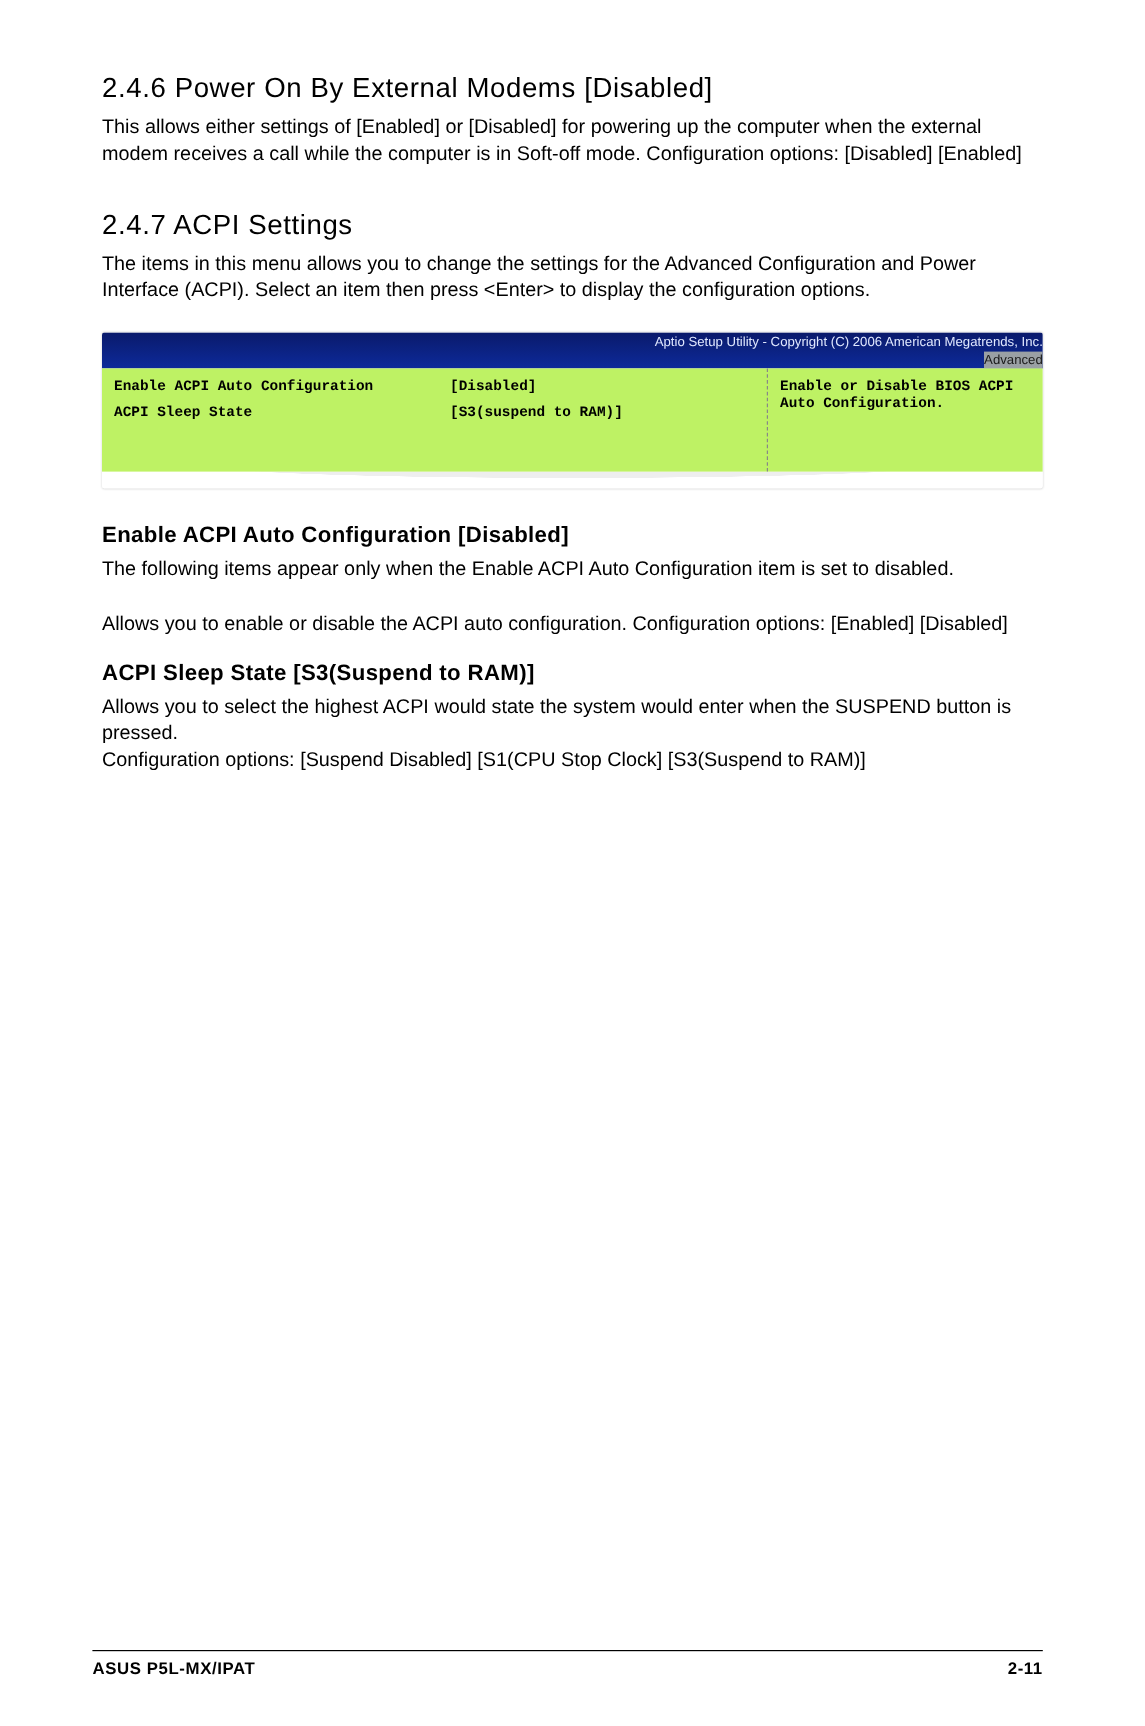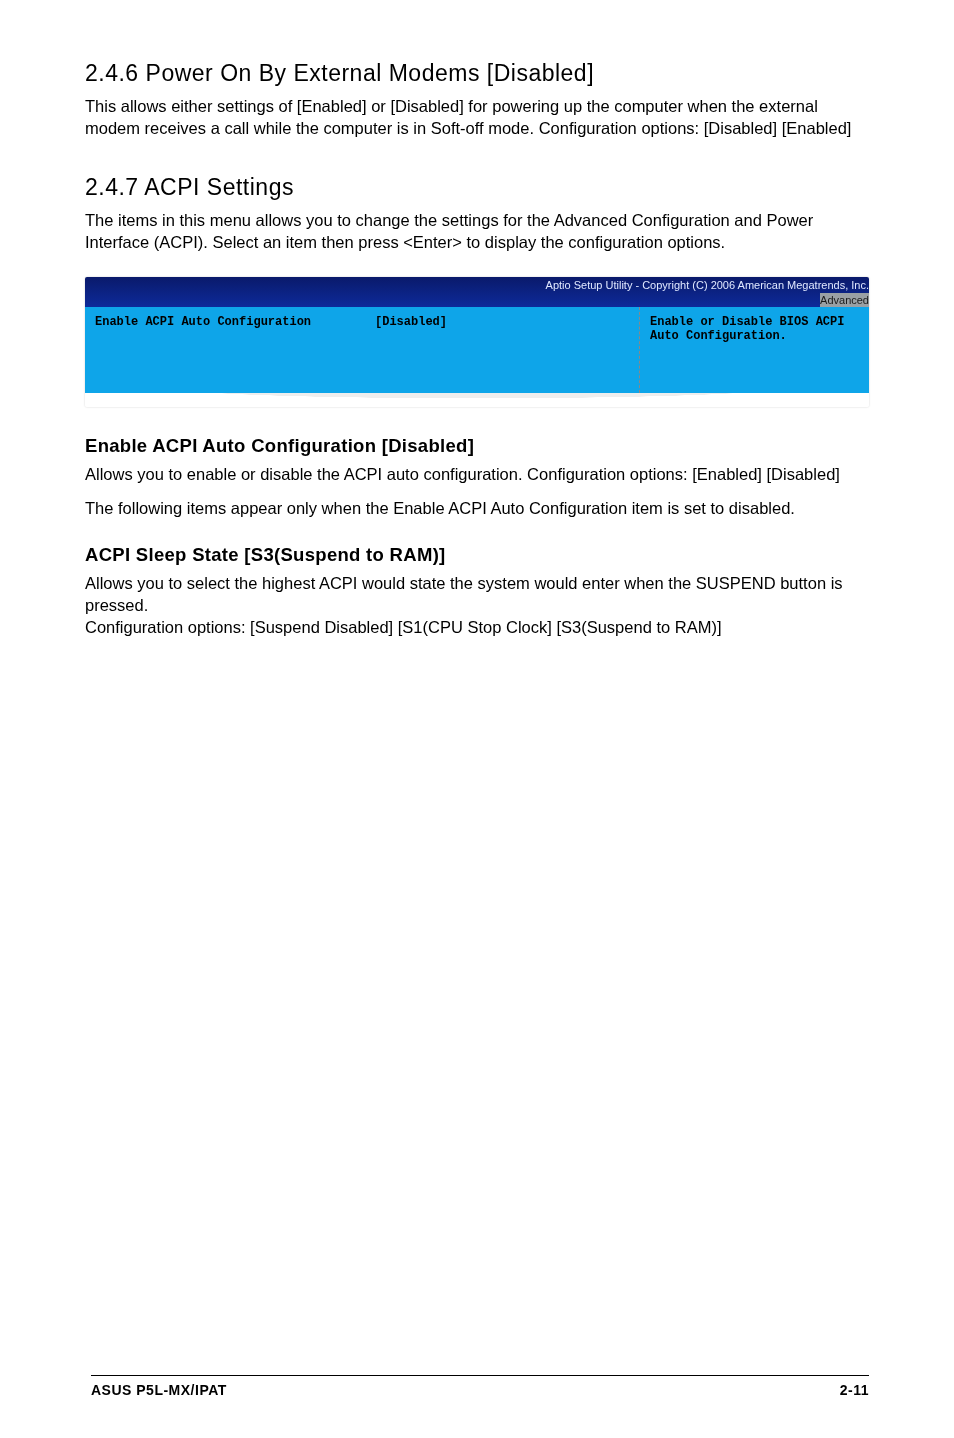--- a/index.html
+++ b/index.html
@@ -59,21 +59,21 @@
       color: #1a1a1a;
       font-size: 11px;
       padding: 1px 0;
       margin-top: 2px;
       margin-left: -570px;
       font-family: Arial, sans-serif;
     }
 
     .bios-body {
       display: flex;
-      background: #0ea5e9;
+      background: #bef264;
       font-family: "Courier New", monospace;
       font-size: 12px;
       font-weight: bold;
       color: #000;
       min-height: 86px;
       position: relative;
       justify-content: center;
     }
 
     .bios-left {
@@ -119,21 +119,21 @@
       margin-bottom: 18px;
     }
 
     .sub-block-gap {
       margin-top: 8px;
     }
 
     .page-footer {
       position: absolute;
       bottom: 40px;
-      left: 91px;
+      left: 77px;
       right: 85px;
       border-top: 1px solid #000;
       padding-top: 6px;
       display: flex;
       justify-content: space-between;
       font-size: 14px;
       font-weight: bold;
       letter-spacing: 0.5px;
     }
   </style>
@@ -154,31 +154,35 @@
   <div class="bios-header">
     <div>Aptio Setup Utility - Copyright (C) 2006 American Megatrends, Inc.</div>
     <div class="bios-tab">Advanced</div>
   </div>
   <div class="bios-body">
     <div class="bios-left">
       <div class="bios-row">
         <div class="bios-label">Enable ACPI Auto Configuration</div>
         <div class="bios-value">[Disabled]</div>
       </div>
+      <div class="bios-row">
+        <div class="bios-label">ACPI Sleep State</div>
+        <div class="bios-value">[S3(suspend to RAM)]</div>
+      </div>
     </div>
     <div class="bios-right">Enable or Disable BIOS ACPI Auto Configuration.</div>
 
   </div>
   <div class="bios-bottom-curve"></div>
 </div>
 
 <div class="sub-block">
   <div class="sub-heading">Enable ACPI Auto Configuration [Disabled]</div>
+  <div class="body-text">The following items appear only when the Enable ACPI Auto Configuration item is set to disabled.</div>
   <div class="body-text" style="margin-bottom:12px;">Allows you to enable or disable the ACPI auto configuration. Configuration options: [Enabled] [Disabled]</div>
-  <div class="body-text">The following items appear only when the Enable ACPI Auto Configuration item is set to disabled.</div>
 </div>
 
 <div class="sub-block sub-block-gap">
   <div class="sub-heading">ACPI Sleep State [S3(Suspend to RAM)]</div>
   <div class="body-text" style="white-space:pre-line;">Allows you to select the highest ACPI would state the system would enter when the SUSPEND button is pressed.
 Configuration options: [Suspend Disabled] [S1(CPU Stop Clock] [S3(Suspend to RAM)]</div>
 </div>
 
 <div class="page-footer">
   <span>ASUS P5L-MX/IPAT</span>

